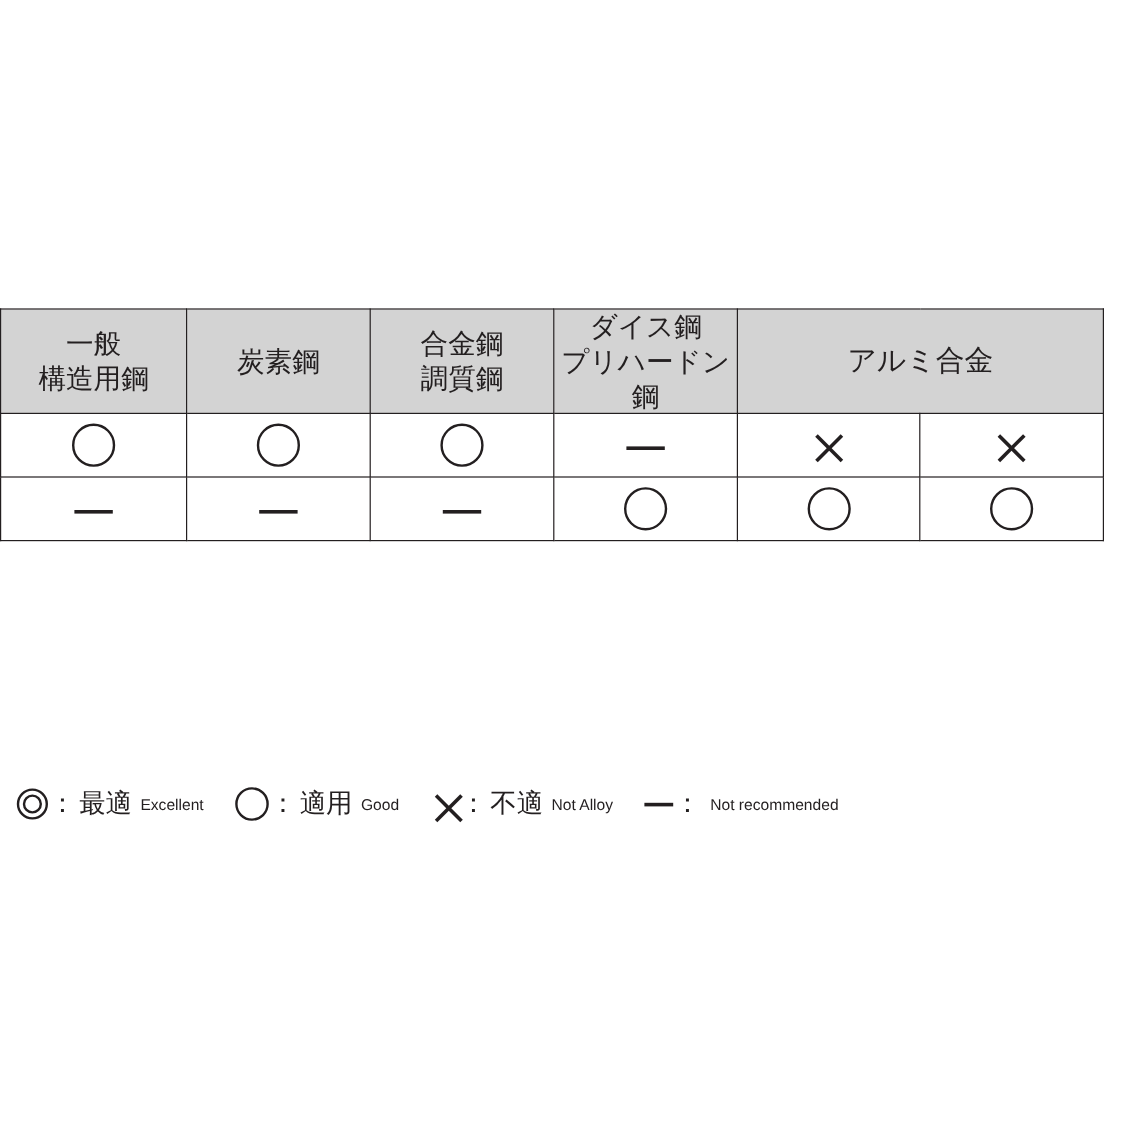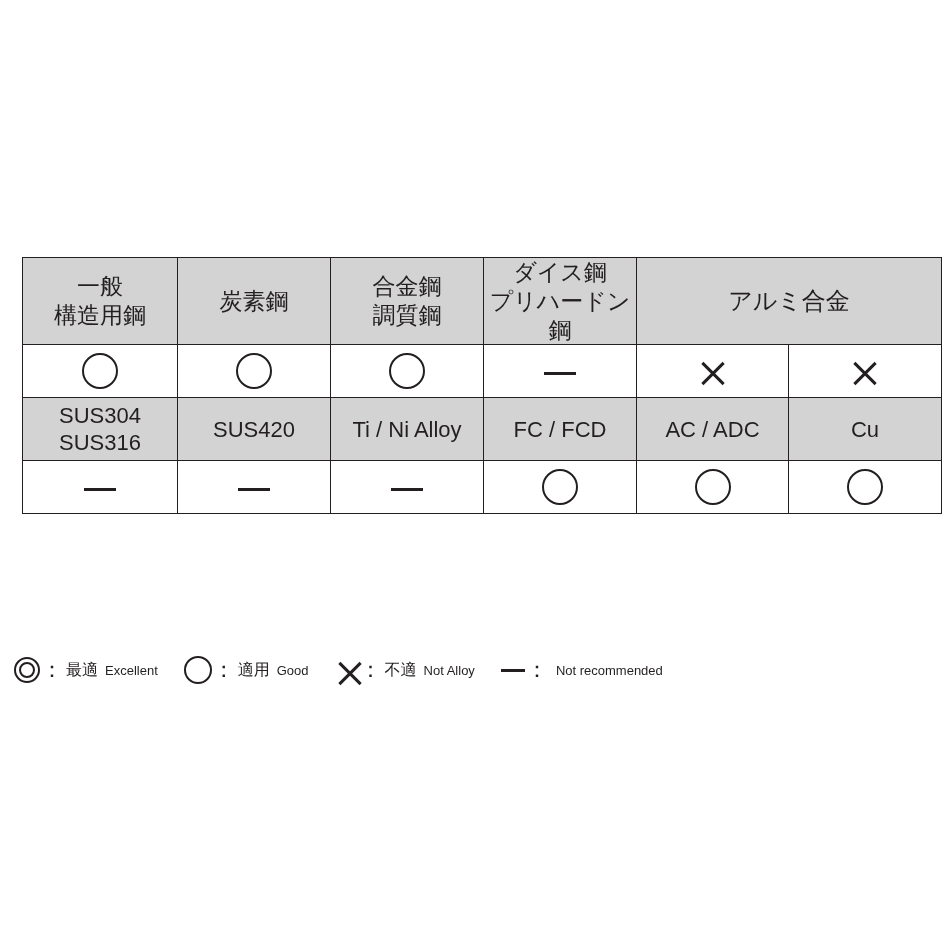--- a/index.html
+++ b/index.html
@@ -11,21 +11,21 @@
     width: 947px;
     height: 947px;
     font-family: "Liberation Sans", "DejaVu Sans", sans-serif;
     color: #231f20;
     position: relative;
     overflow: hidden;
   }
 
   .sheet {
     position: absolute;
-    left: 22px;
+    left: 0;
     top: 257px;
     width: 919px;
   }
 
   table.matrix {
     border-collapse: collapse;
     table-layout: fixed;
     width: 919px;
   }
 
@@ -139,21 +139,21 @@
     white-space: nowrap;
     display: flex;
     align-items: center;
   }
   .legend-item {
     display: inline-flex;
     align-items: center;
     margin-right: 26px;
   }
   .legend-item .jp {
-    font-size: 16px;
+    font-size: 22px;
     margin-left: 2px;
   }
   .legend-item .en {
     font-size: 13px;
     margin-left: 7px;
   }
   .legend .colon {
     margin: 0 1px;
   }
 </style>
@@ -209,41 +209,20 @@
         </td>
         <td class="mark">
           <span class="sym-cross"></span>
         </td>
         <td class="mark">
           <span class="sym-cross"></span>
         </td>
       </tr>
 
 
-      <tr>
-        <td class="sub">
-          <span class="two-line">SUS304</span>
-          <span class="two-line">SUS316</span>
-        </td>
-        <td class="sub">
-          <span class="two-line">SUS420</span>
-        </td>
-        <td class="sub">
-          <span class="two-line">Ti / Ni Alloy</span>
-        </td>
-        <td class="sub">
-          <span class="two-line">FC / FCD</span>
-        </td>
-        <td class="sub">
-          <span class="two-line">AC / ADC</span>
-        </td>
-        <td class="sub">
-          <span class="two-line">Cu</span>
-        </td>
-      </tr>
 
       <tr>
         <td class="mark">
           <span class="sym-dash"></span>
         </td>
         <td class="mark">
           <span class="sym-dash"></span>
         </td>
         <td class="mark">
           <span class="sym-dash"></span>

